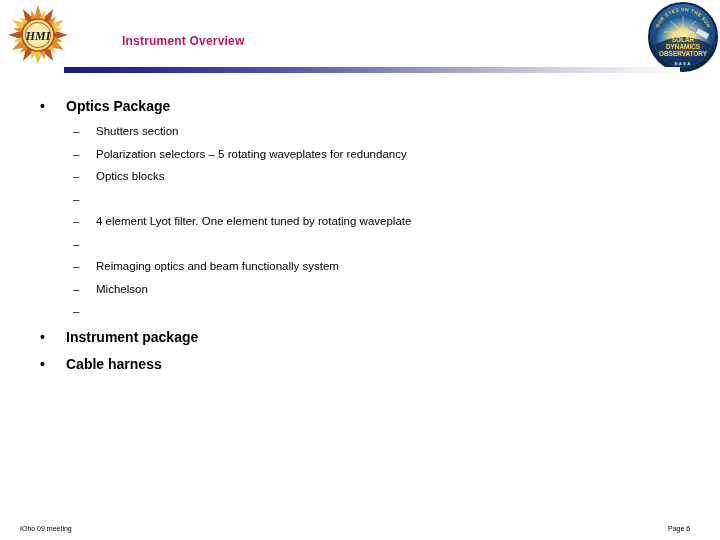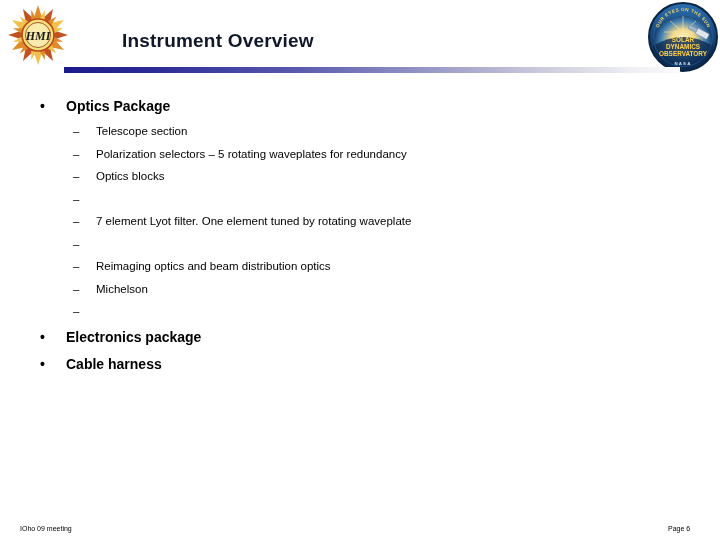--- a/index.html
+++ b/index.html
@@ -43,23 +43,23 @@
     height: 70px;
   }
   .sdo-logo svg { display: block; }
 
   
   .slide-title {
     position: absolute;
     left: 122px;
     top: 29px;
     width: 520px;
-    font-size: 19px;
+    font-size: 12px;
     font-weight: bold;
-    color: #0f172a;
+    color: #be185d;
     letter-spacing: 0.2px;
     line-height: 24px;
     white-space: nowrap;
   }
 
   
   .title-rule {
     position: absolute;
     left: 64px;
     top: 67px;
@@ -230,63 +230,63 @@
 
   <div class="body">
 
     <div class="lvl1">
       <span class="mark">•</span>
       <span>Optics Package</span>
     </div>
 
     <div class="lvl2">
       <span class="mark">–</span>
-      <span>Telescope section</span>
+      <span>Shutters section</span>
     </div>
 
     <div class="lvl2">
       <span class="mark">–</span>
       <span>Polarization selectors – 5 rotating waveplates for redundancy</span>
     </div>
 
     <div class="lvl2">
       <span class="mark">–</span>
       <span>Optics blocks</span>
     </div>
 
     <div class="lvl2">
       <span class="mark">–</span>
     </div>
 
     <div class="lvl2">
       <span class="mark">–</span>
-      <span>7 element Lyot filter. One element tuned by rotating waveplate</span>
-    </div>
-
-    <div class="lvl2">
-      <span class="mark">–</span>
-    </div>
-
-    <div class="lvl2">
-      <span class="mark">–</span>
-      <span>Reimaging optics and beam distribution optics</span>
+      <span>4 element Lyot filter. One element tuned by rotating waveplate</span>
+    </div>
+
+    <div class="lvl2">
+      <span class="mark">–</span>
+    </div>
+
+    <div class="lvl2">
+      <span class="mark">–</span>
+      <span>Reimaging optics and beam functionally system</span>
     </div>
 
     <div class="lvl2">
       <span class="mark">–</span>
       <span>Michelson</span>
     </div>
 
     <div class="lvl2">
       <span class="mark">–</span>
     </div>
 
     <div class="lvl1 gap-before-lvl1">
       <span class="mark">•</span>
-      <span>Electronics package</span>
+      <span>Instrument package</span>
     </div>
 
     <div class="lvl1">
       <span class="mark">•</span>
       <span>Cable harness</span>
     </div>
 
   </div>
 
   <div class="footer-left">IOho 09 meeting</div>

